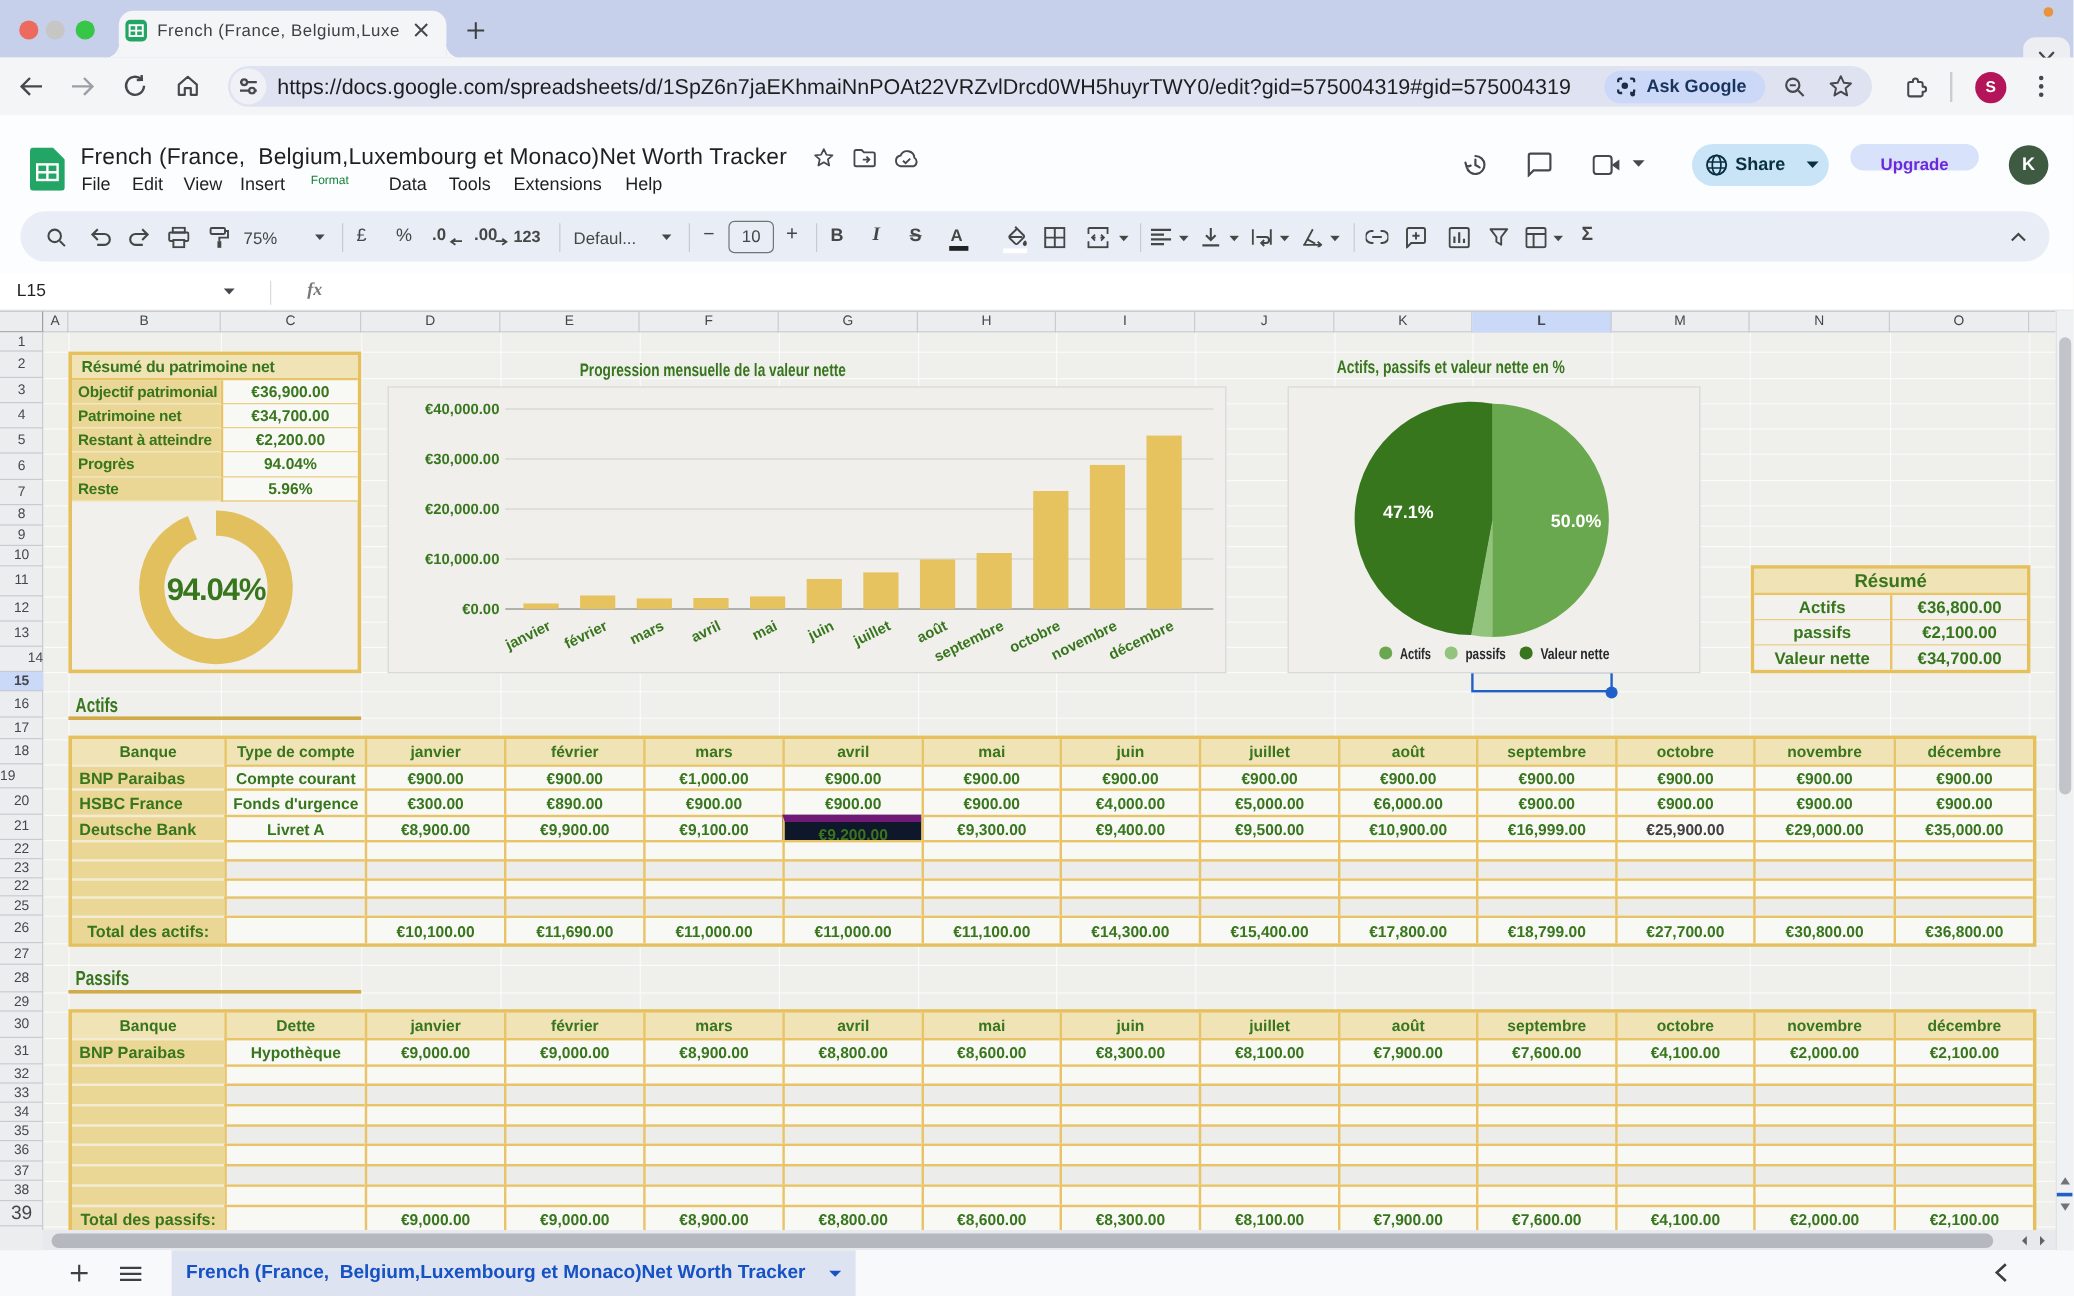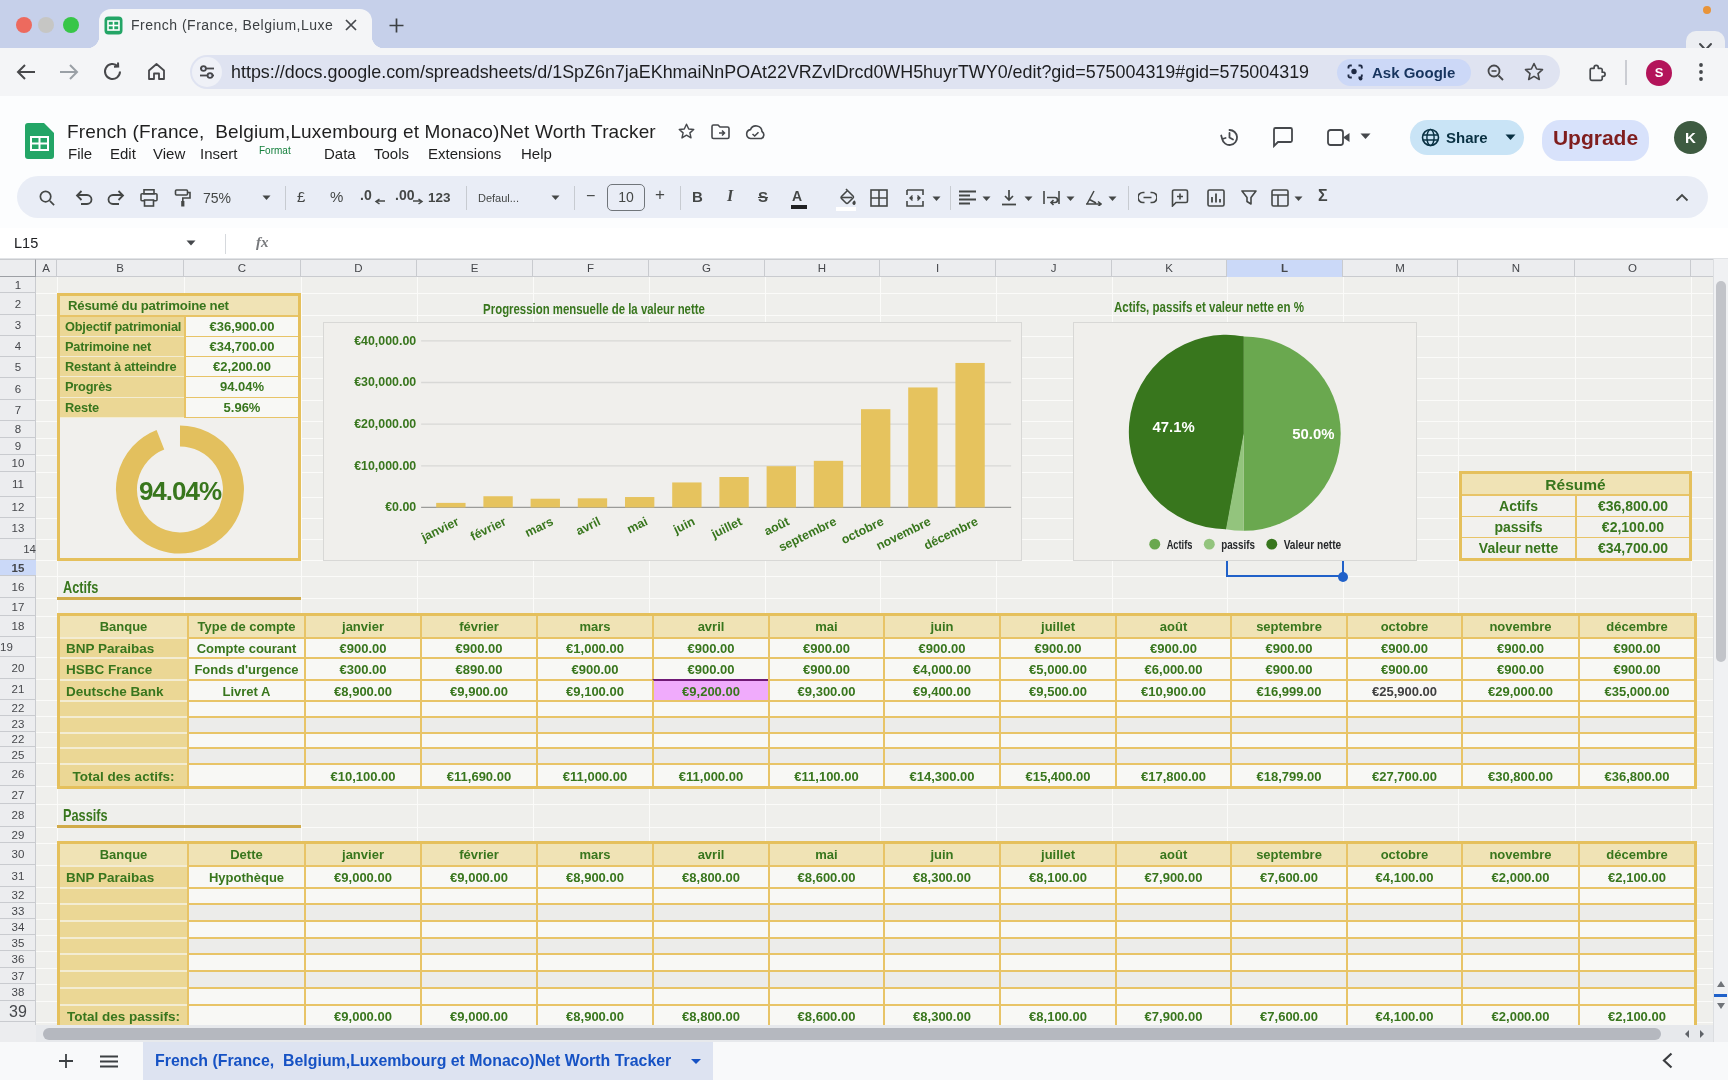--- a/index.html
+++ b/index.html
@@ -122,21 +122,21 @@
 <div class="ab" style="left:1410px;top:120px;width:114px;height:35px;border-radius:18px;background:#c9e4f6"></div>
 <svg class="ab" style="left:1421px;top:128px" width="19" height="19" viewBox="0 0 19 19">
     <circle cx="9.5" cy="9.5" r="8" stroke="#083042" stroke-width="1.6" fill="none"></circle>
     <ellipse cx="9.5" cy="9.5" rx="3.6" ry="8" stroke="#083042" stroke-width="1.4" fill="none"></ellipse>
     <path d="M2 7 H17 M2 12 H17" stroke="#083042" stroke-width="1.4"></path>
   </svg>
 <div class="ab" style="left:1446px;top:120px;height:35px;line-height:35px;font-size:15px;font-weight:700;color:#083042">Share</div>
 <svg class="ab" style="left:1505px;top:134px" width="11" height="7" viewBox="0 0 11 7">
     <path d="M0.5 0.5 L5.5 6 L10.5 0.5 Z" fill="#083042"></path>
   </svg>
-<div class="ab" style="left:1542px;top:120px;width:107px;height:41px;border-radius:18px;background:#d8e2fb;color:#7f1d1d;font-size:21px;font-weight:700;text-align:center;line-height:35px">Upgrade</div>
+<div class="ab" style="left:1542px;top:120px;width:107px;height:22px;border-radius:18px;background:#d8e2fb;color:#6d28d9;font-size:14px;font-weight:700;text-align:center;line-height:35px">Upgrade</div>
 <div class="ab" style="left:1674px;top:121px;width:33px;height:33px;border-radius:50%;background:#3e5b41;color:#fff;font-size:15px;font-weight:700;text-align:center;line-height:33px">K</div>
 <div class="ab" style="left:0;top:168px;width:1728px;height:60px;background:#fcfdfe"></div>
 <div class="ab" style="left:17px;top:176px;width:1691px;height:42px;border-radius:21px;background:#e9edf6"></div>
 <svg class="ab" style="left:38px;top:189px" width="18" height="18" viewBox="0 0 19 19">
     <circle cx="8" cy="8" r="5.5" stroke="#444746" stroke-width="1.8" fill="none"></circle>
     <line x1="12.5" y1="12.5" x2="17" y2="17" stroke="#444746" stroke-width="1.8"></line>
   </svg>
 <svg class="ab" style="left:75px;top:190px" width="18" height="15" viewBox="0 0 18 15">
     <path d="M3 6 H12 A4.5 4.5 0 0 1 12 15 H6" stroke="#444746" stroke-width="1.8" fill="none" transform="translate(0,-1)"></path>
     <path d="M6.5 1 L2 5.5 L6.5 10" stroke="#444746" stroke-width="1.8" fill="none"></path>
@@ -165,21 +165,21 @@
 <div class="ab" style="left:360px;top:187px;width:24px;font-size:14px;font-weight:600;color:#444746;text-align:left;line-height:16px">.0</div>
 <svg class="ab" style="left:374px;top:198px" width="12" height="8" viewBox="0 0 12 8">
     <path d="M11 2 H3 M5.5 0 L2 2.5 L5.5 5" stroke="#444746" stroke-width="1.5" fill="none" transform="translate(0,1)"></path>
   </svg>
 <div class="ab" style="left:395px;top:187px;width:28px;font-size:14px;font-weight:600;color:#444746;text-align:left;line-height:16px">.00</div>
 <svg class="ab" style="left:412px;top:198px" width="12" height="8" viewBox="0 0 12 8">
     <path d="M1 3 H9 M6.5 1 L10 3.5 L6.5 6" stroke="#444746" stroke-width="1.5" fill="none"></path>
   </svg>
 <div class="ab" style="left:428px;top:190px;width:30px;font-size:13.5px;font-weight:600;color:#444746;text-align:left;line-height:16px">123</div>
 <div class="ab" style="left:466px;top:186px;width:1px;height:24px;background:#c7cbd1"></div>
-<div class="ab" style="left:478px;top:190px;width:70px;font-size:11px;font-weight:400;color:#444746;text-align:left;line-height:16px">Defaul...</div>
+<div class="ab" style="left:478px;top:190px;width:70px;font-size:14px;font-weight:400;color:#444746;text-align:left;line-height:16px">Defaul...</div>
 <svg class="ab" style="left:551px;top:195px" width="9" height="6" viewBox="0 0 9 6">
     <path d="M0.5 0.5 L4.5 5 L8.5 0.5 Z" fill="#444746"></path>
   </svg>
 <div class="ab" style="left:574px;top:186px;width:1px;height:24px;background:#c7cbd1"></div>
 <div class="ab" style="left:586px;top:188px;width:16px;font-size:16px;font-weight:400;color:#444746;text-align:left;line-height:16px">−</div>
 <div class="ab" style="left:607px;top:184px;width:38px;height:27px;border:1.5px solid #70757a;border-radius:5px;font-size:14px;color:#444746;text-align:center;line-height:24px">10</div>
 <div class="ab" style="left:655px;top:187px;width:16px;font-size:17px;font-weight:400;color:#444746;text-align:left;line-height:16px">+</div>
 <div class="ab" style="left:680px;top:186px;width:1px;height:24px;background:#c7cbd1"></div>
 <div class="ab" style="left:692px;top:189px;width:16px;font-size:15px;font-weight:700;color:#444746;text-align:left;line-height:16px">B</div>
 <div class="ab" style="left:727px;top:188px;width:14px;font-size:16px;font-weight:600;color:#444746;text-align:left;line-height:16px"><span style="font-style:italic;font-family:'Liberation Serif',serif">I</span></div>
@@ -498,21 +498,21 @@
     <div class="ab" style="left:1055px;top:41px;width:115px;height:22px;background:#f8f8f5;border-top:2px solid #e8c467;border-left:2px solid #e8c467;color:#38761d;font-weight:700;font-size:13px;text-align:center;line-height:22px;white-space:nowrap">€6,000.00</div>
     <div class="ab" style="left:1170px;top:41px;width:116px;height:22px;background:#f8f8f5;border-top:2px solid #e8c467;border-left:2px solid #e8c467;color:#38761d;font-weight:700;font-size:13px;text-align:center;line-height:22px;white-space:nowrap">€900.00</div>
     <div class="ab" style="left:1286px;top:41px;width:115px;height:22px;background:#f8f8f5;border-top:2px solid #e8c467;border-left:2px solid #e8c467;color:#38761d;font-weight:700;font-size:13px;text-align:center;line-height:22px;white-space:nowrap">€900.00</div>
     <div class="ab" style="left:1401px;top:41px;width:117px;height:22px;background:#f8f8f5;border-top:2px solid #e8c467;border-left:2px solid #e8c467;color:#38761d;font-weight:700;font-size:13px;text-align:center;line-height:22px;white-space:nowrap">€900.00</div>
     <div class="ab" style="left:1518px;top:41px;width:116px;height:22px;background:#f8f8f5;border-top:2px solid #e8c467;border-left:2px solid #e8c467;color:#38761d;font-weight:700;font-size:13px;text-align:center;line-height:22px;white-space:nowrap">€900.00</div>
     <div class="ab" style="left:0px;top:63px;width:127px;height:21px;background:#ebd795;border-top:2px solid #f3ecd2;padding-left:6px;color:#38761d;font-weight:700;font-size:13.5px;text-align:left;line-height:21px;white-space:nowrap">Deutsche Bank</div>
     <div class="ab" style="left:127px;top:63px;width:117px;height:21px;background:#f8f8f5;border-top:2px solid #e8c467;border-left:2px solid #e8c467;color:#38761d;font-weight:700;font-size:13px;text-align:center;line-height:21px;white-space:nowrap">Livret A</div>
     <div class="ab" style="left:244px;top:63px;width:116px;height:21px;background:#f8f8f5;border-top:2px solid #e8c467;border-left:2px solid #e8c467;color:#38761d;font-weight:700;font-size:13px;text-align:center;line-height:21px;white-space:nowrap">€8,900.00</div>
     <div class="ab" style="left:360px;top:63px;width:116px;height:21px;background:#f8f8f5;border-top:2px solid #e8c467;border-left:2px solid #e8c467;color:#38761d;font-weight:700;font-size:13px;text-align:center;line-height:21px;white-space:nowrap">€9,900.00</div>
     <div class="ab" style="left:476px;top:63px;width:116px;height:21px;background:#f8f8f5;border-top:2px solid #e8c467;border-left:2px solid #e8c467;color:#38761d;font-weight:700;font-size:13px;text-align:center;line-height:21px;white-space:nowrap">€9,100.00</div>
-    <div class="ab" style="left:592px;top:63px;width:116px;height:21px;background:#f0abfc;border-top:2px solid #701a75;border-left:2px solid #e8c467;color:#38761d;font-weight:700;font-size:13px;text-align:center;line-height:21px;white-space:nowrap">€9,200.00</div>
+    <div class="ab" style="left:592px;top:63px;width:116px;height:21px;background:#0f172a;border-top:6px solid #701a75;border-left:2px solid #e8c467;color:#38761d;font-weight:700;font-size:13px;text-align:center;line-height:21px;white-space:nowrap">€9,200.00</div>
     <div class="ab" style="left:708px;top:63px;width:115px;height:21px;background:#f8f8f5;border-top:2px solid #e8c467;border-left:2px solid #e8c467;color:#38761d;font-weight:700;font-size:13px;text-align:center;line-height:21px;white-space:nowrap">€9,300.00</div>
     <div class="ab" style="left:823px;top:63px;width:116px;height:21px;background:#f8f8f5;border-top:2px solid #e8c467;border-left:2px solid #e8c467;color:#38761d;font-weight:700;font-size:13px;text-align:center;line-height:21px;white-space:nowrap">€9,400.00</div>
     <div class="ab" style="left:939px;top:63px;width:116px;height:21px;background:#f8f8f5;border-top:2px solid #e8c467;border-left:2px solid #e8c467;color:#38761d;font-weight:700;font-size:13px;text-align:center;line-height:21px;white-space:nowrap">€9,500.00</div>
     <div class="ab" style="left:1055px;top:63px;width:115px;height:21px;background:#f8f8f5;border-top:2px solid #e8c467;border-left:2px solid #e8c467;color:#38761d;font-weight:700;font-size:13px;text-align:center;line-height:21px;white-space:nowrap">€10,900.00</div>
     <div class="ab" style="left:1170px;top:63px;width:116px;height:21px;background:#f8f8f5;border-top:2px solid #e8c467;border-left:2px solid #e8c467;color:#38761d;font-weight:700;font-size:13px;text-align:center;line-height:21px;white-space:nowrap">€16,999.00</div>
     <div class="ab" style="left:1286px;top:63px;width:115px;height:21px;background:#f8f8f5;border-top:2px solid #e8c467;border-left:2px solid #e8c467;color:#404040;font-weight:700;font-size:13px;text-align:center;line-height:21px;white-space:nowrap">€25,900.00</div>
     <div class="ab" style="left:1401px;top:63px;width:117px;height:21px;background:#f8f8f5;border-top:2px solid #e8c467;border-left:2px solid #e8c467;color:#38761d;font-weight:700;font-size:13px;text-align:center;line-height:21px;white-space:nowrap">€29,000.00</div>
     <div class="ab" style="left:1518px;top:63px;width:116px;height:21px;background:#f8f8f5;border-top:2px solid #e8c467;border-left:2px solid #e8c467;color:#38761d;font-weight:700;font-size:13px;text-align:center;line-height:21px;white-space:nowrap">€35,000.00</div>
     <div class="ab" style="left:0px;top:84px;width:127px;height:16px;background:#ebd795;border-top:2px solid #f3ecd2;padding-left:6px;color:#38761d;font-weight:700;font-size:13.5px;text-align:left;line-height:16px;white-space:nowrap"></div>
     <div class="ab" style="left:127px;top:84px;width:117px;height:16px;background:#f8f8f5;border-top:2px solid #e8c467;border-left:2px solid #e8c467;color:#38761d;font-weight:700;font-size:13px;text-align:center;line-height:16px;white-space:nowrap"></div>

